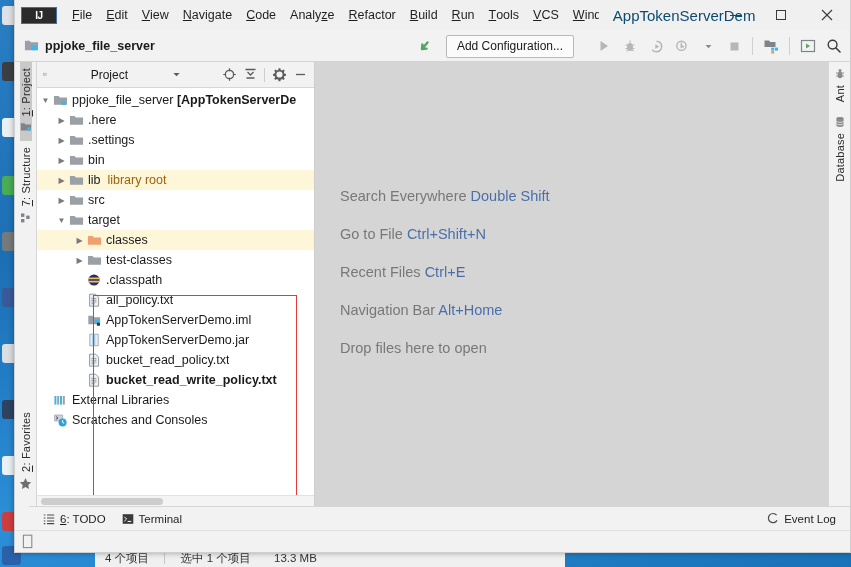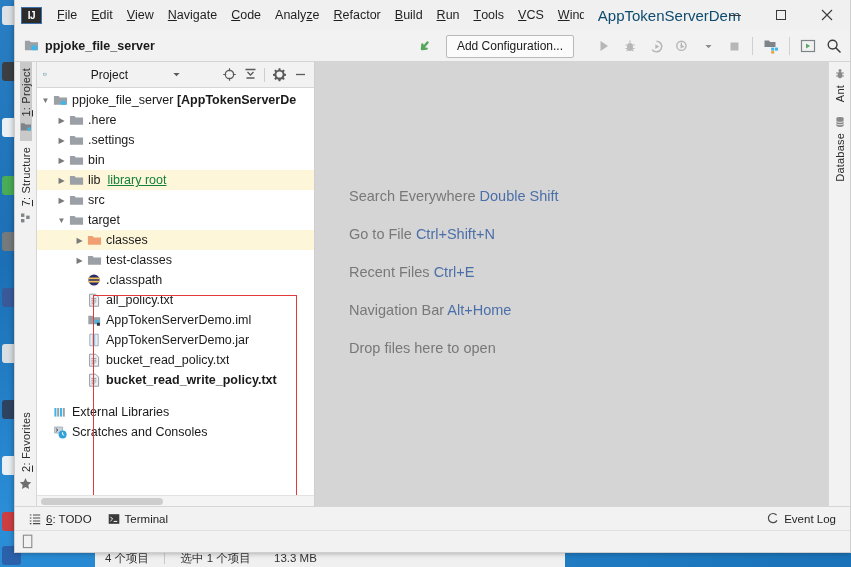--- a/index.html
+++ b/index.html
@@ -45,21 +45,21 @@
     box-shadow: 0 0 6px rgba(0,0,0,.35);
   }
 
   
   #titlebar {
     height: 30px; background: #f0f0f0;
     display: flex; align-items: center;
     flex: 0 0 30px; position: relative;
   }
   #app-logo {
-    width: 21px; height: 17px; margin: 0 8px 0 6px;
+    width: 36px; height: 17px; margin: 0 8px 0 6px;
     background: #2b2b2b; border: 1px solid #3f6fa8;
     color: #fff; font-size: 10px; font-weight: bold;
     display: flex; align-items: center; justify-content: center;
     letter-spacing: -0.5px; flex: 0 0 auto;
   }
   #menubar { display: flex; align-items: center; height: 100%; }
   .menu-item {
     font-size: 12.5px; color: #1f1f1f; padding: 0 7px; height: 100%;
     display: flex; align-items: center; cursor: default; white-space: nowrap;
   }
@@ -157,21 +157,21 @@
     font-size: 12.5px; color: #1a1a1a; padding-right: 4px; position: relative;
   }
   .row.hl { background: #fdf6d8; }
   .arrow {
     width: 13px; flex: 0 0 13px; display: flex; align-items: center;
     justify-content: center; color: #7a7a7a; font-size: 8px;
   }
   .row .icon { width: 16px; flex: 0 0 16px; margin-right: 4px; display:flex; align-items:center; justify-content:center; }
   .label { overflow: hidden; text-overflow: clip; }
   .label .bold { font-weight: bold; }
-  .label .muted { color: #15803d; text-decoration: underline; }
+  .label .muted { color: #a16207; }
 
   
   #redbox {
     position: absolute; border: 1px solid #e03a3a; pointer-events: none;
     left: 56px; top: 207px; width: 204px; height: 212px;
   }
 
   
   #panel-hscroll {
     height: 11px; flex: 0 0 11px; background: #f4f4f4;
@@ -180,31 +180,31 @@
   #panel-hscroll .thumb {
     position: absolute; left: 4px; top: 2px; width: 122px; height: 7px;
     background: #cdcdcd; border-radius: 4px;
   }
 
   
   #editor {
     flex: 1 1 auto; background: #d5d5d5; position: relative; min-width: 0;
   }
   #hints {
-    position: absolute; left: 34px; top: 126px;
+    position: absolute; left: 25px; top: 126px;
     display: flex; flex-direction: column; gap: 22px;
   }
   .hint { font-size: 14.5px; color: #787878; white-space: nowrap; }
   .hint .key { color: #4b6fa8; }
 
   
   #bottombar {
     height: 24px; flex: 0 0 24px; background: #f2f2f2;
     border-top: 1px solid #d6d6d6; display: flex; align-items: center;
-    padding: 0 6px; position: relative;
+    padding: 0 6px; position: relative; margin-left: 14px;
   }
   .bb-item {
     display: flex; align-items: center; gap: 5px; font-size: 11.5px;
     color: #1f1f1f; padding: 0 8px; height: 20px;
   }
   .bb-item u { text-decoration: underline; }
   #bb-right { margin-left: auto; display: flex; align-items: center; }
 
   
   #statusbar {
@@ -570,21 +570,21 @@
             <span class="arrow"></span>
             <span class="icon">
               <svg width="14" height="14" viewBox="0 0 14 14">
                 <path d="M2.6 1.2 h6 l3 3 v9 h-9 Z" fill="#eff2f5" stroke="#8b9199" stroke-width=".9"></path>
                 <path d="M4.4 5.4 h5 M4.4 7.2 h5 M4.4 9 h5 M4.4 10.8 h3.4" stroke="#8b9199" stroke-width=".9"></path>
               </svg>
             </span>
             <span class="label">bucket_read_write_policy.txt</span>
           </div>
 
-          <div class="row" style="padding-left:2px;margin-top:12px;">
+          <div class="row" style="padding-left:2px;">
             <span class="arrow"></span>
             <span class="icon">
               <svg width="14" height="14" viewBox="0 0 14 14">
                 <rect x="1.4" y="3" width="2" height="8.6" fill="#3fb6e8"></rect>
                 <rect x="4.2" y="3" width="2" height="8.6" fill="#9aa0a6"></rect>
                 <rect x="7" y="3" width="2" height="8.6" fill="#3fb6e8"></rect>
                 <rect x="9.8" y="3" width="2" height="8.6" fill="#9aa0a6"></rect>
               </svg>
             </span>
             <span class="label">External Libraries</span>

